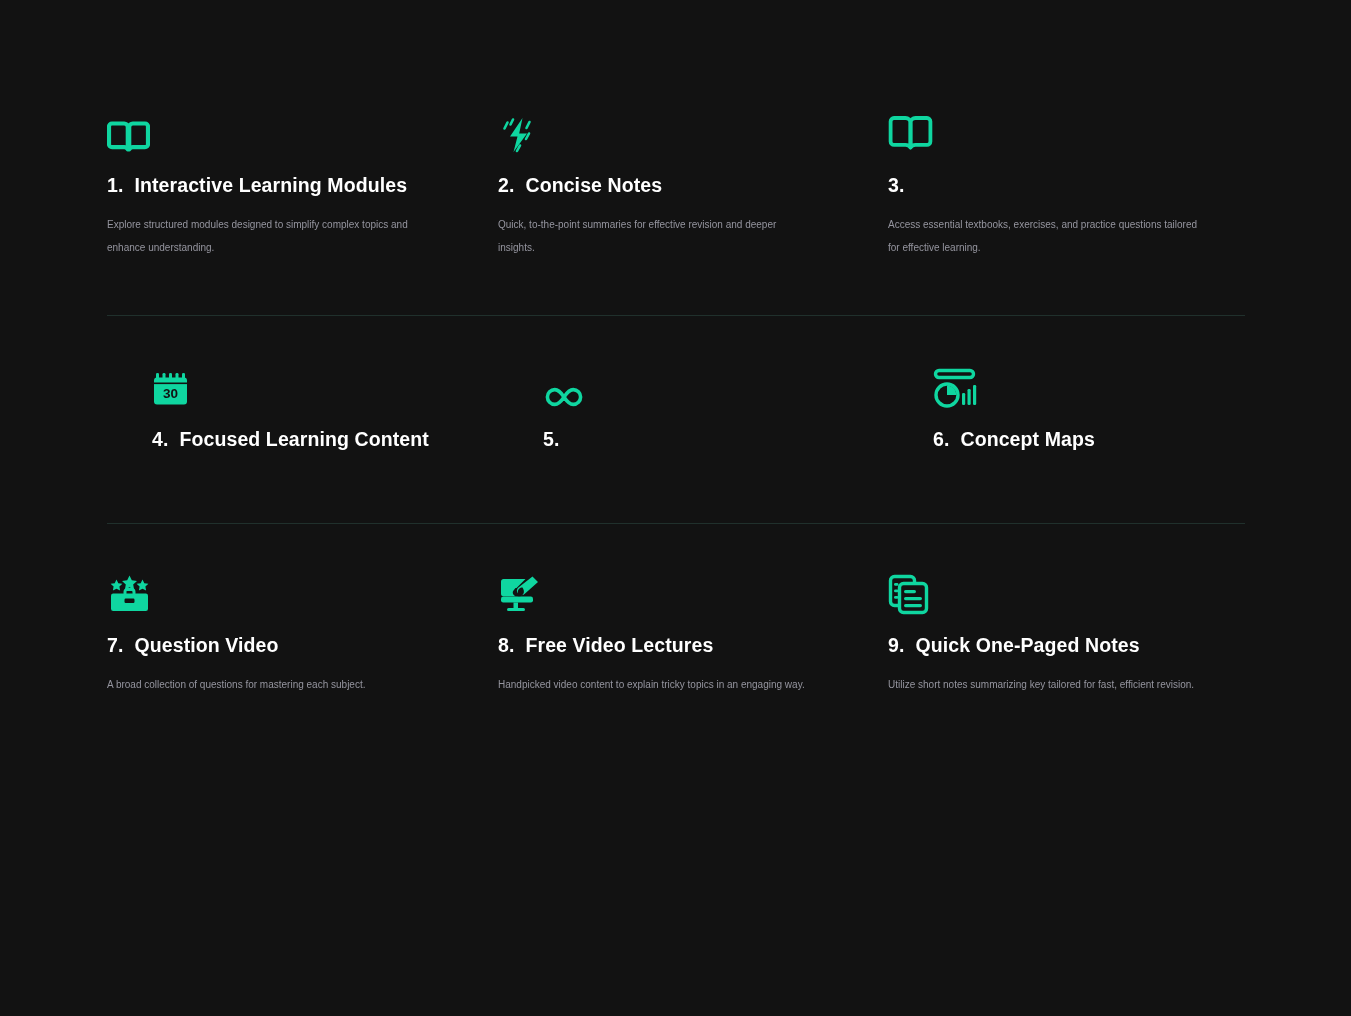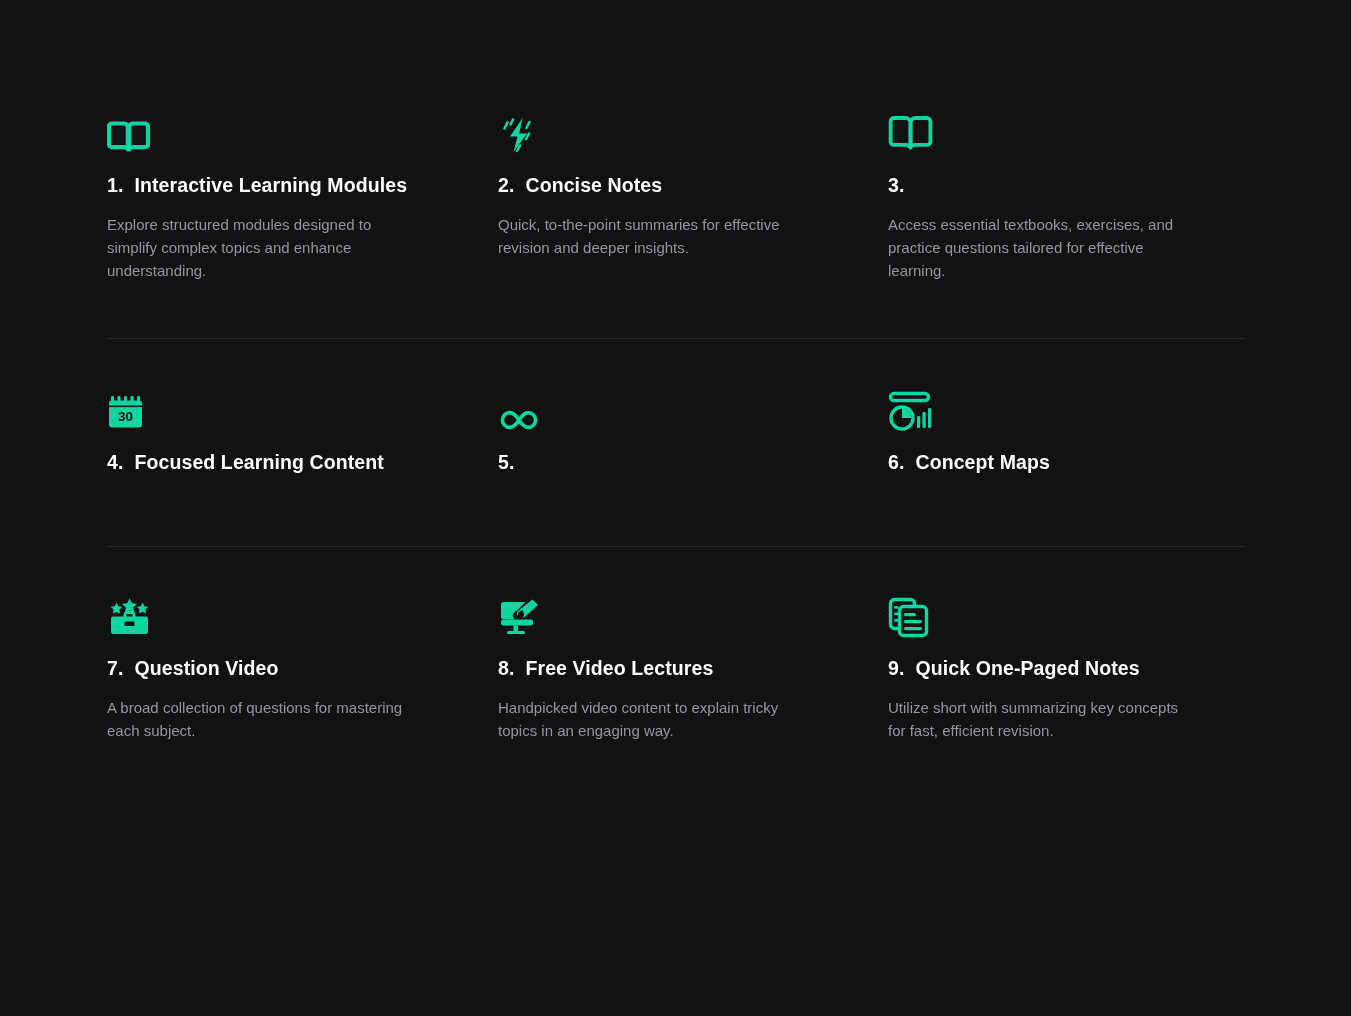--- a/index.html
+++ b/index.html
@@ -59,29 +59,29 @@
     letter-spacing: 0.1px;
     margin: 0 0 16px 0;
     white-space: nowrap;
   }
   .card-num {
     margin-right: 11px;
   }
 
   .card-desc {
     color: #95959f;
-    font-size: 15px;
+    font-size: 10px;
     line-height: 23px;
     margin: 0;
     max-width: 310px;
   }
 
   
   .r1 .card { padding-bottom: 56px; }
-  .r2 .card { padding-top: 50px; padding-bottom: 56px; }
+  .r2 .card { padding-top: 50px; padding-bottom: 56px; margin-left: 45px; }
   .r3 .card { padding-top: 48px; }
 
   .row { display: contents; }
 </style>
 </head>
 <body>
 
 <div class="page">
   <div class="grid">
 
@@ -236,18 +236,18 @@
             <rect x="11.5" y="9.5" width="27" height="29" rx="4" fill="#121212" stroke="#0FD6A0" stroke-width="3.4"></rect>
             <rect x="16" y="16" width="12" height="3.2" rx="1.6" fill="#0FD6A0"></rect>
             <rect x="16" y="23" width="18" height="3.2" rx="1.6" fill="#0FD6A0"></rect>
             <rect x="16" y="30" width="18" height="3.2" rx="1.6" fill="#0FD6A0"></rect>
           </svg>
         </div>
         <div class="card-title">
           <span class="card-num">9.</span>
           <span>Quick One-Paged Notes</span>
         </div>
-        <p class="card-desc">Utilize short with summarizing key concepts for fast, efficient revision.</p>
+        <p class="card-desc">Utilize short notes summarizing key tailored for fast, efficient revision.</p>
       </div>
     </div>
 
   </div>
 </div>
 
 </body></html>

